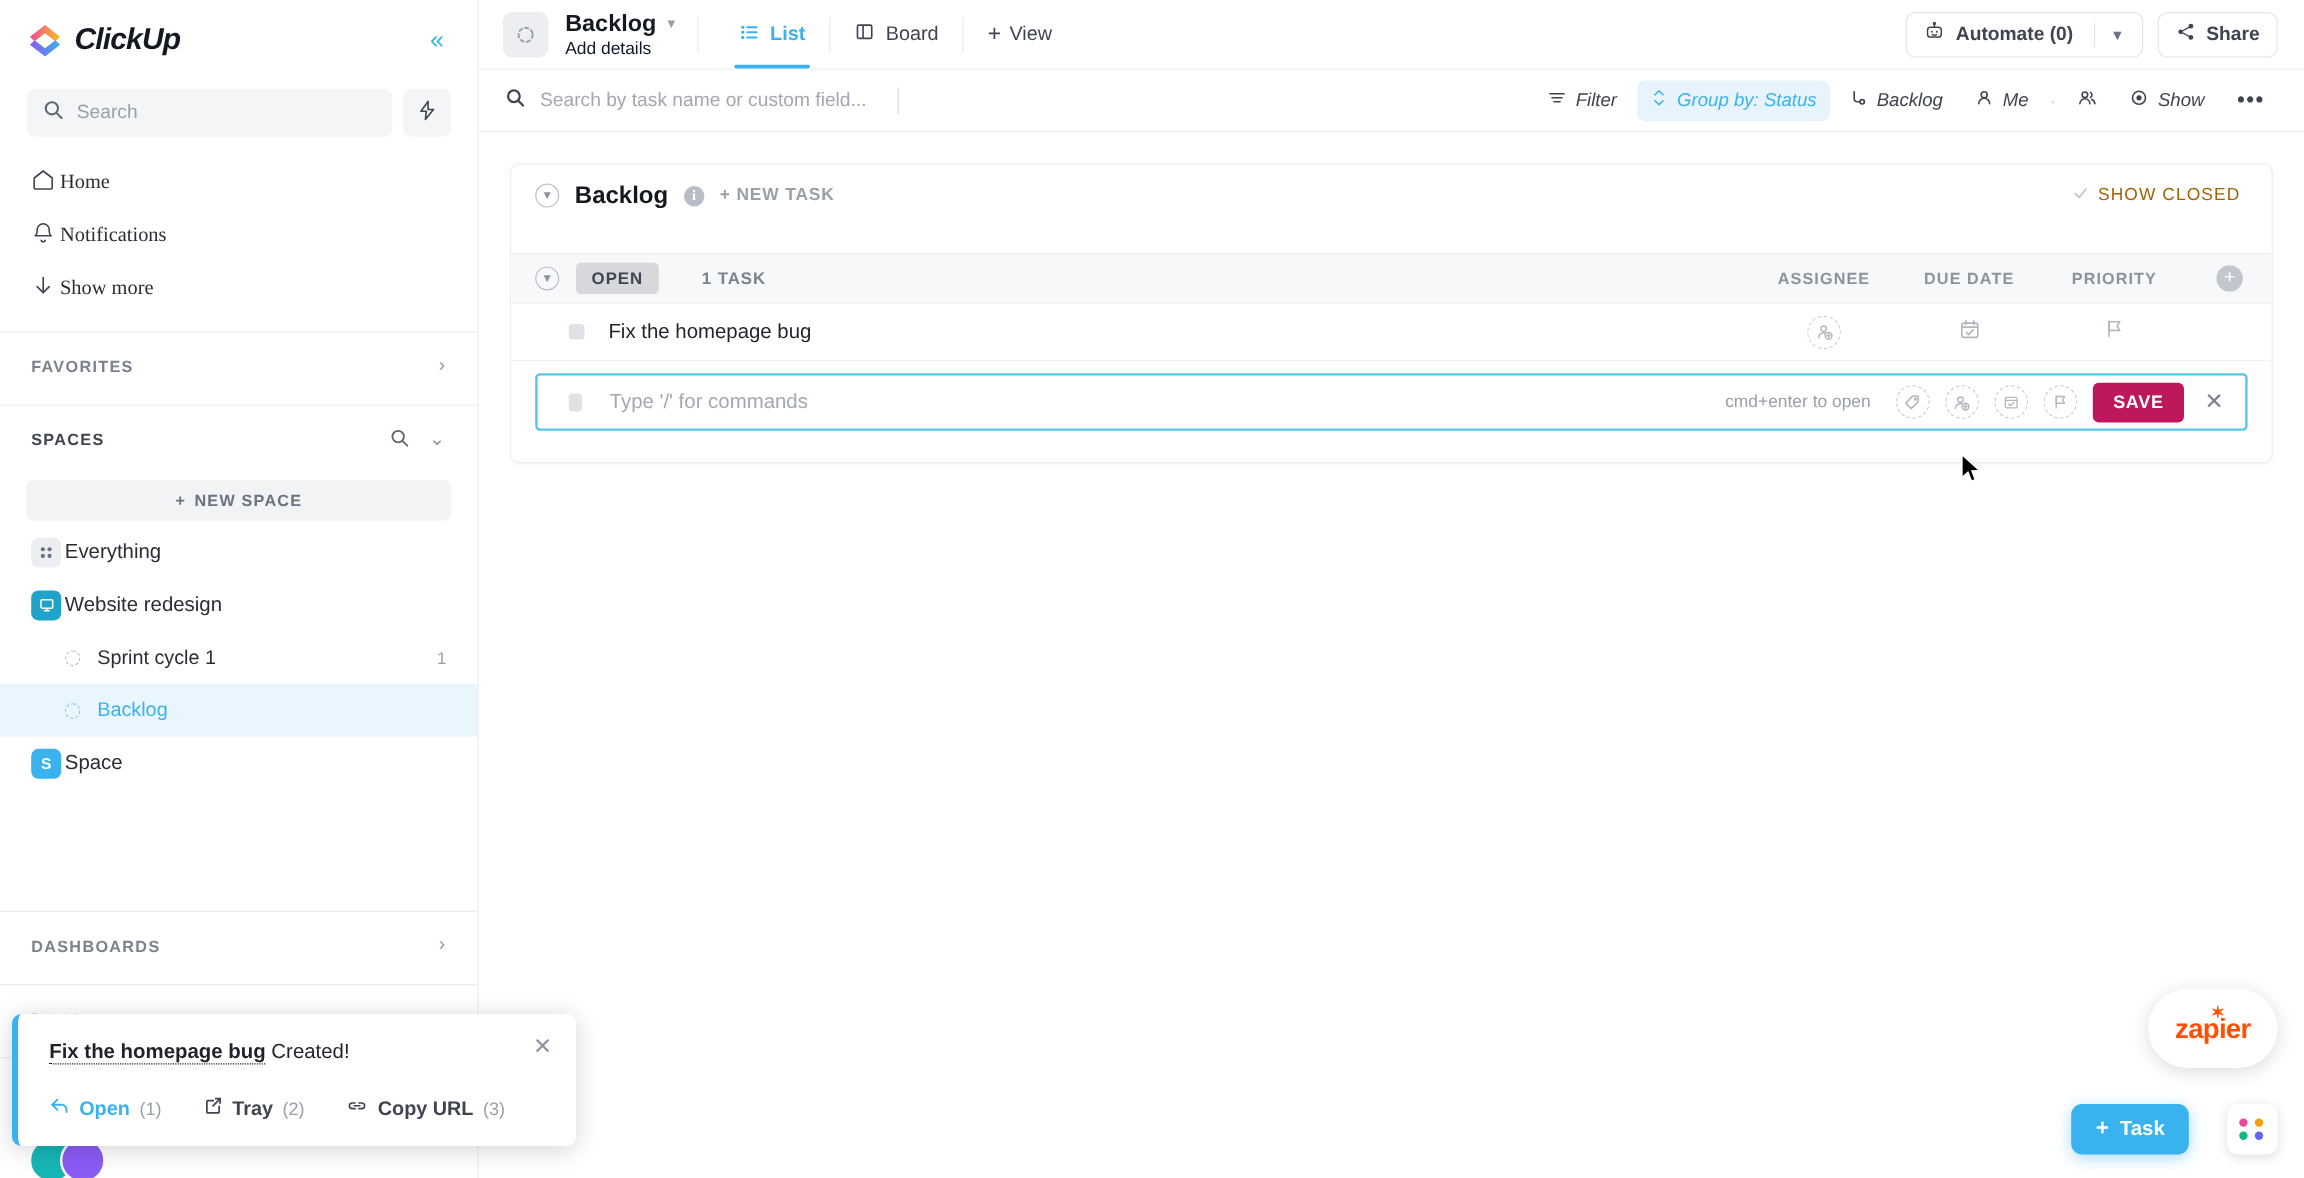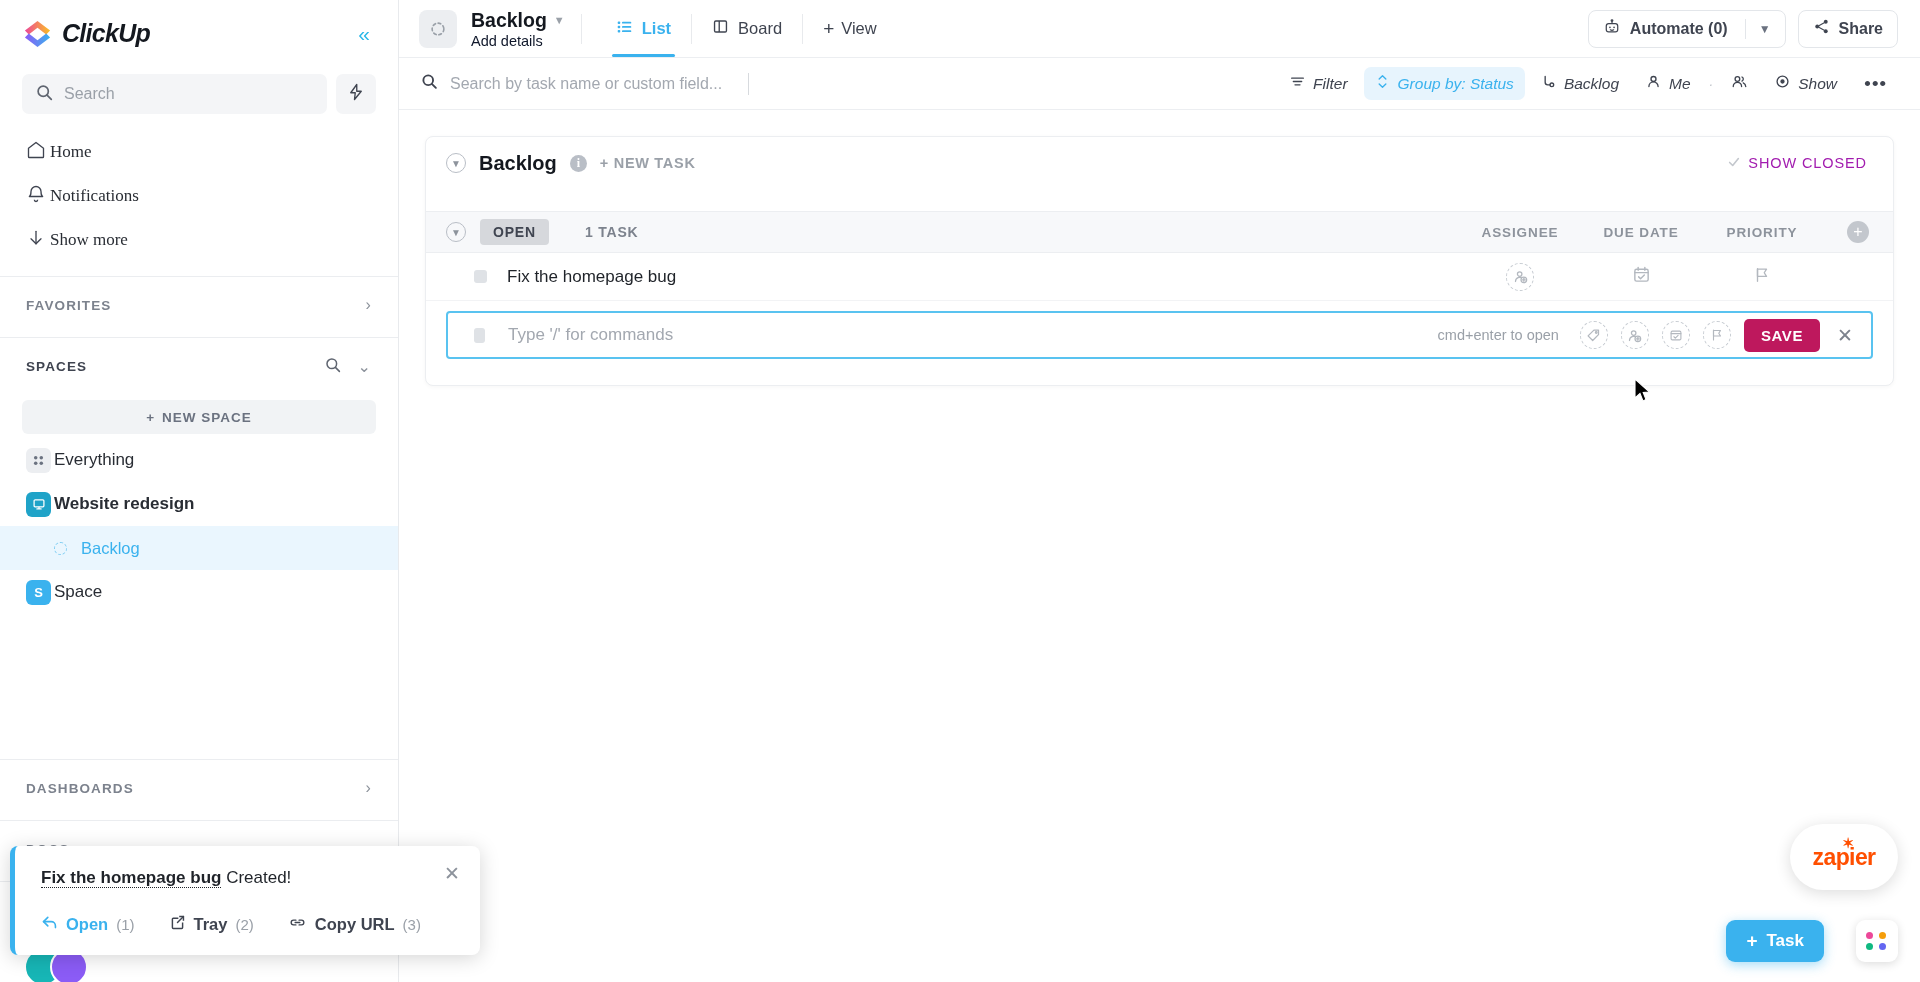--- a/index.html
+++ b/index.html
@@ -73,21 +73,21 @@
     margin: 6px 22px 4px 22px; height: 34px; background: #f1f3f5;
     border-radius: 6px; display: flex; align-items: center;
     justify-content: center; gap: 7px; cursor: pointer;
     font-size: 13.5px; font-weight: 600; letter-spacing: 1px; color: #6b7280;
   }
 
   .space-item {
     height: 44px; display: flex; align-items: center; gap: 3px;
     padding: 0 26px; cursor: pointer; font-size: 17px; color: #292d34;
   }
-  .space-item.bold { font-weight: 700; }
+  .space-item.bold { font-weight: 400; }
   .sq {
     width: 25px; height: 25px; border-radius: 6px;
     display: flex; align-items: center; justify-content: center;
     flex: 0 0 25px;
   }
   .sq.grey { background: #eceef1; }
   .sq.teal { background: #1fa3c8; }
   .sq.blue { background: #3ab2ee; color:#fff; font-size: 13px; font-weight: 700; }
 
   .list-item {
@@ -209,21 +209,21 @@
     width: 17px; height: 17px; border-radius: 50%; background: #b9bec6;
     color: #fff; font-size: 12px; font-weight: 700; display: flex;
     align-items: center; justify-content: center; font-family: "Liberation Serif", serif;
   }
   .new-task-link {
     font-size: 14.5px; font-weight: 600; letter-spacing: 0.7px;
     color: #9aa0a8; cursor: pointer;
   }
   .show-closed {
     margin-left: auto; font-size: 14.5px; letter-spacing: 0.9px;
-    color: #a21caf; display: flex; align-items: center; gap: 7px; cursor: pointer;
+    color: #a16207; display: flex; align-items: center; gap: 7px; cursor: pointer;
   }
 
   .table-head {
     background: #f7f8fa; height: 42px; display: flex; align-items: center;
     padding: 0 0 0 20px; margin-top: 22px;
     border-top: 1px solid #eceef1; border-bottom: 1px solid #eceef1;
   }
   .status-chip {
     background: #d6d8dc; color: #3f4450; font-size: 14px; font-weight: 700;
     letter-spacing: 0.8px; border-radius: 4px; padding: 5px 13px; margin-left: 14px;
@@ -421,20 +421,27 @@
     <span class="sq teal">
       <svg width="14" height="14" viewBox="0 0 20 20" fill="none" stroke="#fff" stroke-width="1.8" stroke-linejoin="round">
         <rect x="3" y="4" width="14" height="10" rx="1.5"></rect>
           <line x1="7" y1="17" x2="13" y2="17" stroke-linecap="round"></line>
           <line x1="10" y1="14" x2="10" y2="17"></line>
       </svg>
     </span>
     <span>Website redesign</span>
   </div>
 
+  <div class="list-item">
+    <span class="li-left">
+      <span class="dot-ring"></span>
+      <span>Sprint cycle 1</span>
+    </span>
+    <span class="li-count">1</span>
+  </div>
 
   <div class="list-item active">
     <span class="li-left">
       <span class="dot-ring"></span>
       <span>Backlog</span>
     </span>
     <span class="li-count"></span>
   </div>
 
   <div class="space-item">

